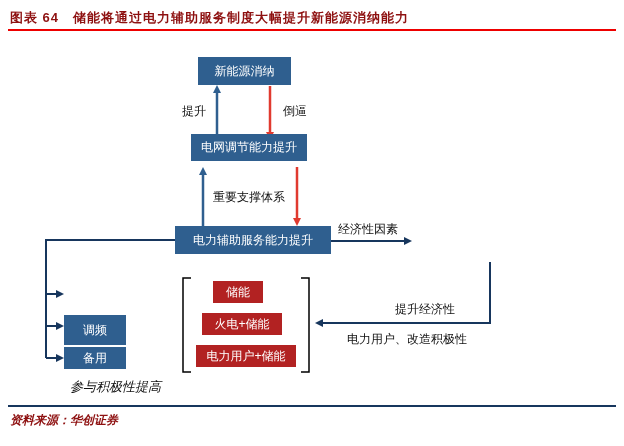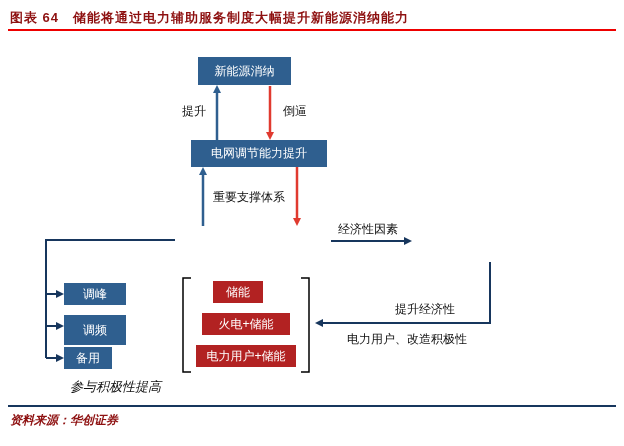--- a/index.html
+++ b/index.html
@@ -18,28 +18,28 @@
     background:var(--underline-red,#EE0000);}
 
   
   .node{position:absolute;box-sizing:border-box;color:#fff;font-size:12px;
     display:flex;align-items:center;justify-content:center;text-align:right;
     line-height:1.35;padding:2px 4px;}
   .blue{background:var(--node-blue,#2F5F8F);}
   .redbox{background:var(--node-red,#B22222);}
 
   .n-new-energy{left:198px;top:57px;width:93px;height:28px;}
-  .n-grid{left:191px;top:140px;width:136px;height:27px;}
+  .n-grid{left:191px;top:134px;width:116px;height:27px;}
   .n-aux{left:175px;top:226px;width:156px;height:28px;}
   .n-comp{left:413px;top:219px;width:157px;height:43px;}
   .n-peak{left:64px;top:283px;width:62px;height:22px;}
   .n-freq{left:64px;top:315px;width:62px;height:30px;}
-  .n-backup{left:64px;top:347px;width:48px;height:22px;}
+  .n-backup{left:64px;top:347px;width:62px;height:22px;}
   .n-storage{left:213px;top:281px;width:50px;height:22px;}
-  .n-thermal{left:202px;top:313px;width:88px;height:22px;}
+  .n-thermal{left:202px;top:313px;width:80px;height:22px;}
   .n-user{left:196px;top:345px;width:100px;height:22px;}
 
   
   .lbl{position:absolute;font-size:12px;color:var(--text-black,#111111);white-space:nowrap;}
   .l-improve{left:182px;top:103px;}
   .l-force{left:283px;top:103px;}
   .l-support{left:211px;top:189px;width:76px;text-align:center;}
   .l-econ-factor{left:338px;top:221px;}
   .l-imp-econ{left:395px;top:301px;}
   .l-imp-invest{left:347px;top:331px;}
@@ -95,21 +95,21 @@
     <path d="M175,240 L46,240 L46,358" class="conn thin s-navy"></path>
     <path d="M46,294 L57,294" class="conn thin s-navy" marker-end="url(#m-navy)"></path>
     <path d="M46,326 L57,326" class="conn thin s-navy" marker-end="url(#m-navy)"></path>
     <path d="M46,358 L57,358" class="conn thin s-navy" marker-end="url(#m-navy)"></path>
     <path d="M191,278 L183,278 L183,372 L191,372" class="conn s-black"></path>
     <path d="M301,278 L309,278 L309,372 L301,372" class="conn s-black"></path>
   </svg>
 
   <div class="node blue n-new-energy">新能源消纳</div>
   <div class="node blue n-grid">电网调节能力提升</div>
-  <div class="node blue n-peak">调峰</div>
+  <div class="node blue n-aux">电力辅助服务能力提升</div>
   <div class="node blue n-freq">调频</div>
   <div class="node blue n-backup">备用</div>
   <div class="node redbox n-storage">储能</div>
   <div class="node redbox n-thermal">火电+储能</div>
   <div class="node redbox n-user">电力用户+储能</div>
 
   <div class="lbl l-improve">提升</div>
   <div class="lbl l-force">倒逼</div>
   <div class="lbl l-support">重要支撑体系</div>
   <div class="lbl l-econ-factor">经济性因素</div>

